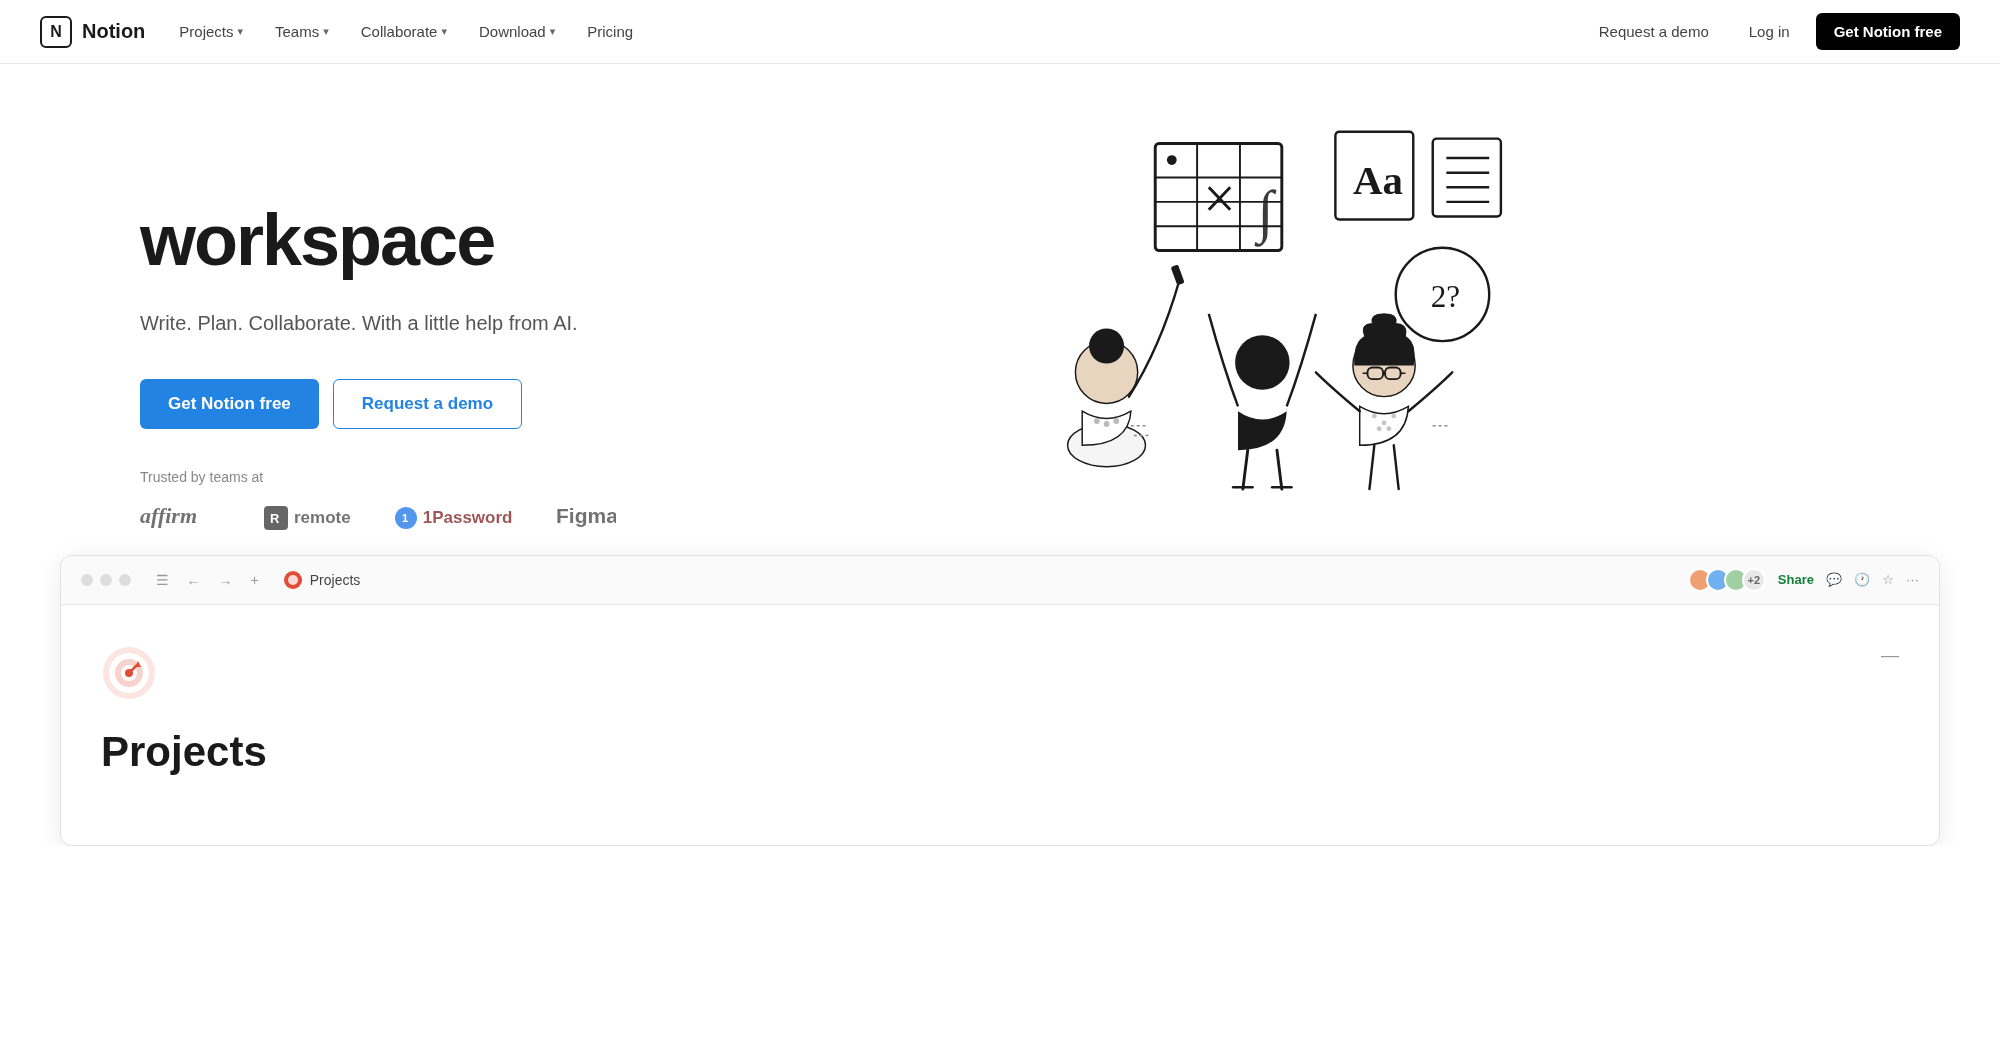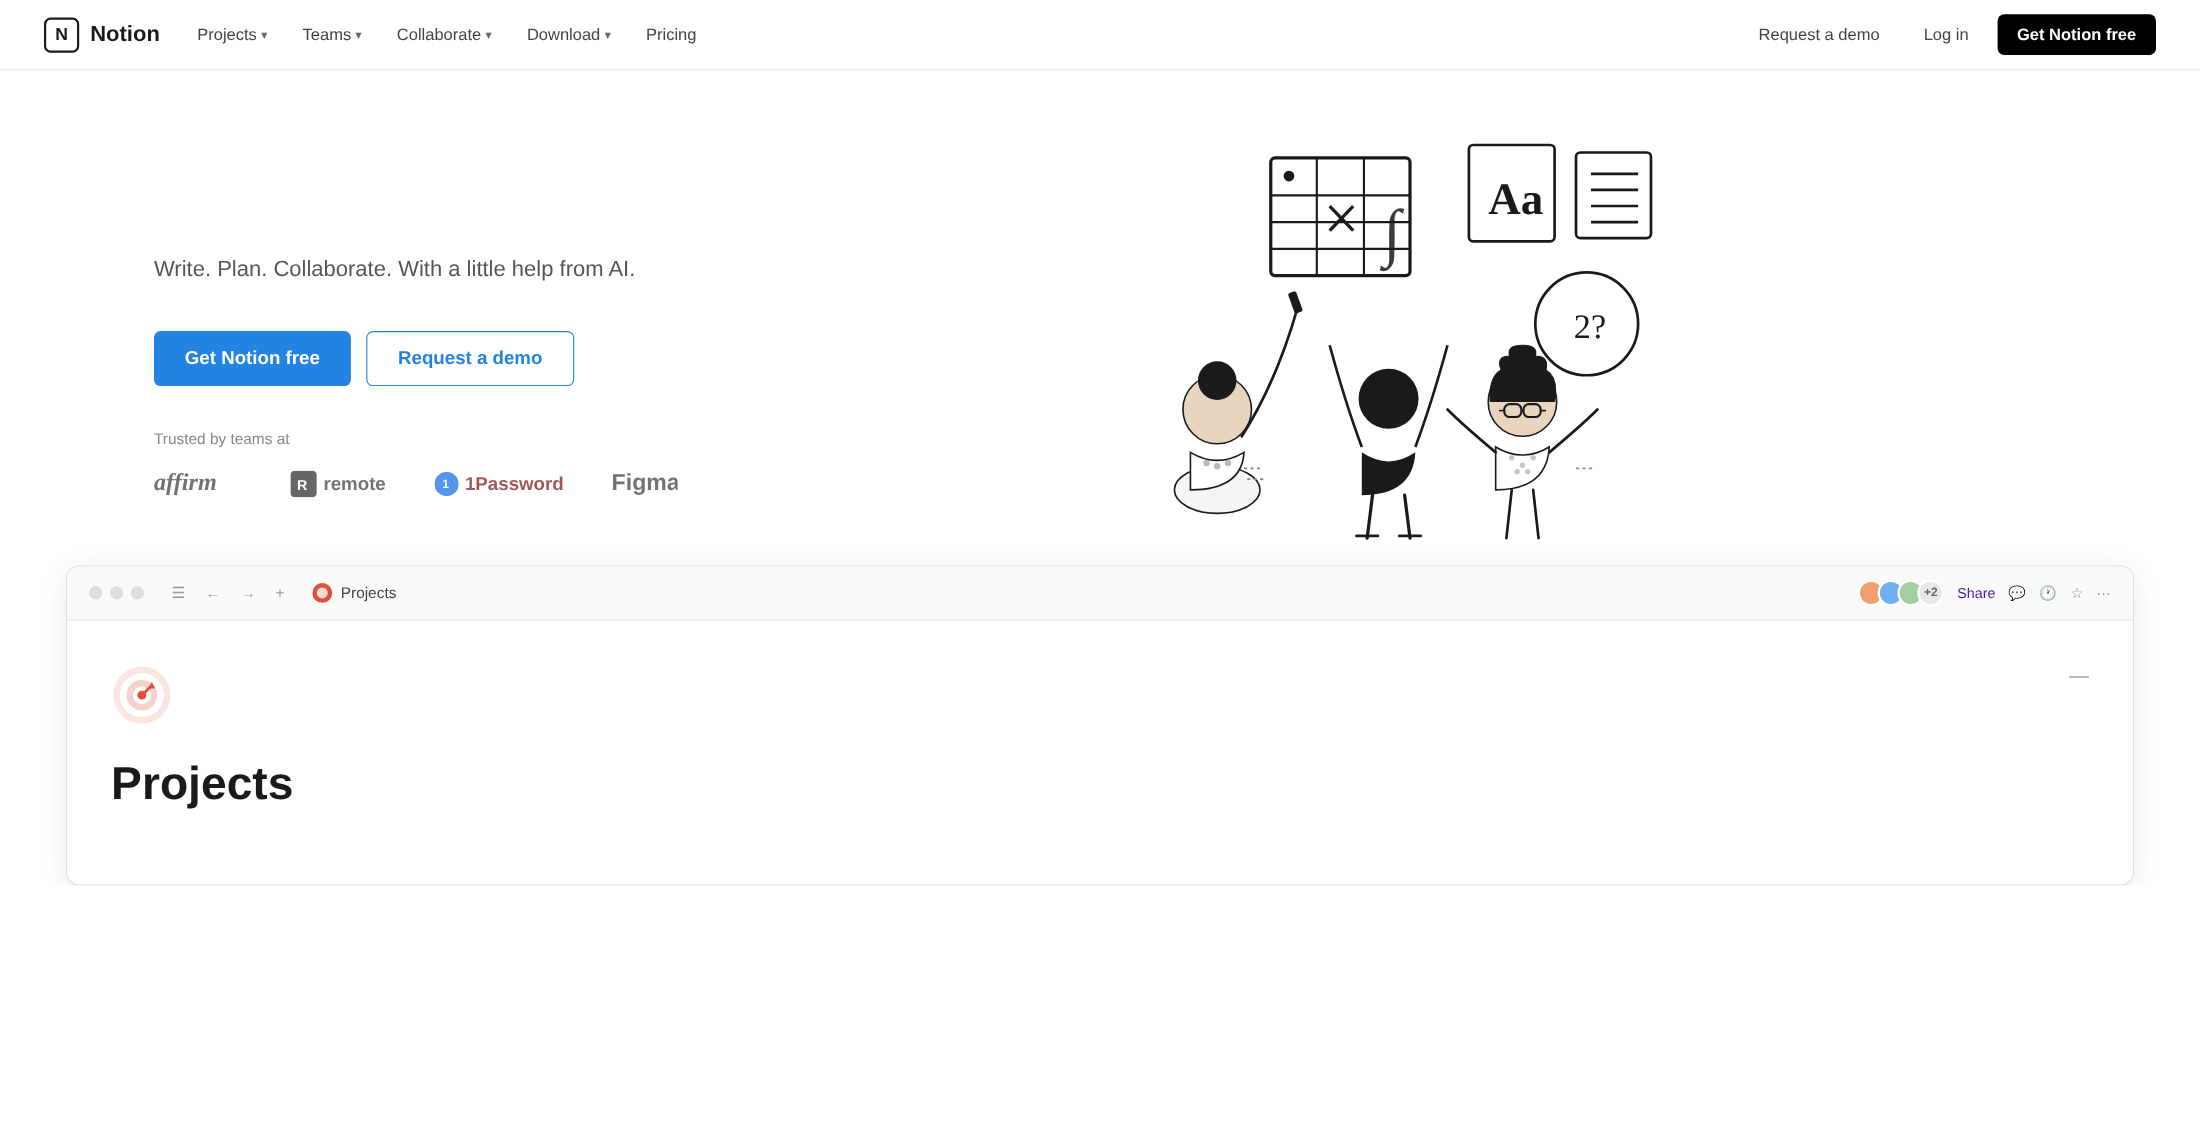--- a/index.html
+++ b/index.html
@@ -132,20 +132,21 @@
     <button class="btn-login">Log in</button>
     <button class="btn-free">Get Notion free</button>
   </div>
 </nav>
 
 <section class="hero">
 
   <div class="hero-left">
     <h1 class="hero-title">
       <br>
+      <span>workspace</span>
     </h1>
     <p class="hero-subtitle">Write. Plan. Collaborate. With a little help from AI.</p>
     <div class="hero-buttons">
       <button class="btn-hero-primary">Get Notion free</button>
       <button class="btn-hero-secondary">Request a demo</button>
     </div>
     <p class="trusted-by">Trusted by teams at</p>
     <div class="trusted-logos">
 
       <div class="trusted-logo affirm">
@@ -291,21 +292,21 @@
         <span>Projects</span>
       </div>
     </div>
     <div class="browser-right-icons">
       <div class="avatar-group">
         <div class="avatar-sm" style="background:#f0a070;"></div>
         <div class="avatar-sm" style="background:#70b0f0;"></div>
         <div class="avatar-sm" style="background:#a0d0a0;"></div>
         <div class="avatar-sm avatar-count">+2</div>
       </div>
-      <span style="cursor:pointer;font-weight:400;color:#4c1d95;">Share</span>
+      <span style="cursor:pointer;font-weight:700;color:#15803d;">Share</span>
       <span style="cursor:pointer;">💬</span>
       <span style="cursor:pointer;">🕐</span>
       <span style="cursor:pointer;">☆</span>
       <span style="cursor:pointer;">···</span>
     </div>
   </div>
   <div class="browser-content">
     <div style="display:flex;align-items:flex-start;justify-content:space-between;">
       <div>
         <div class="projects-icon">

